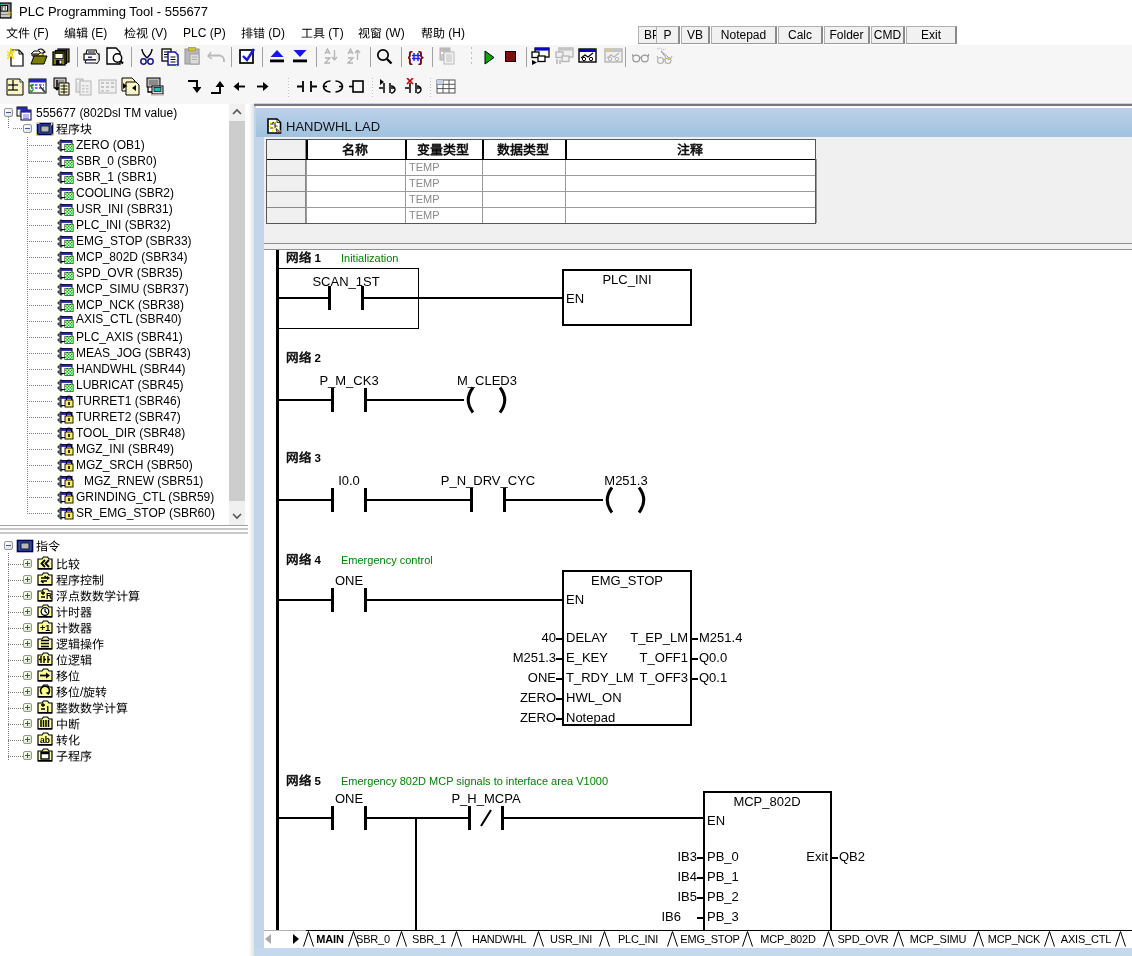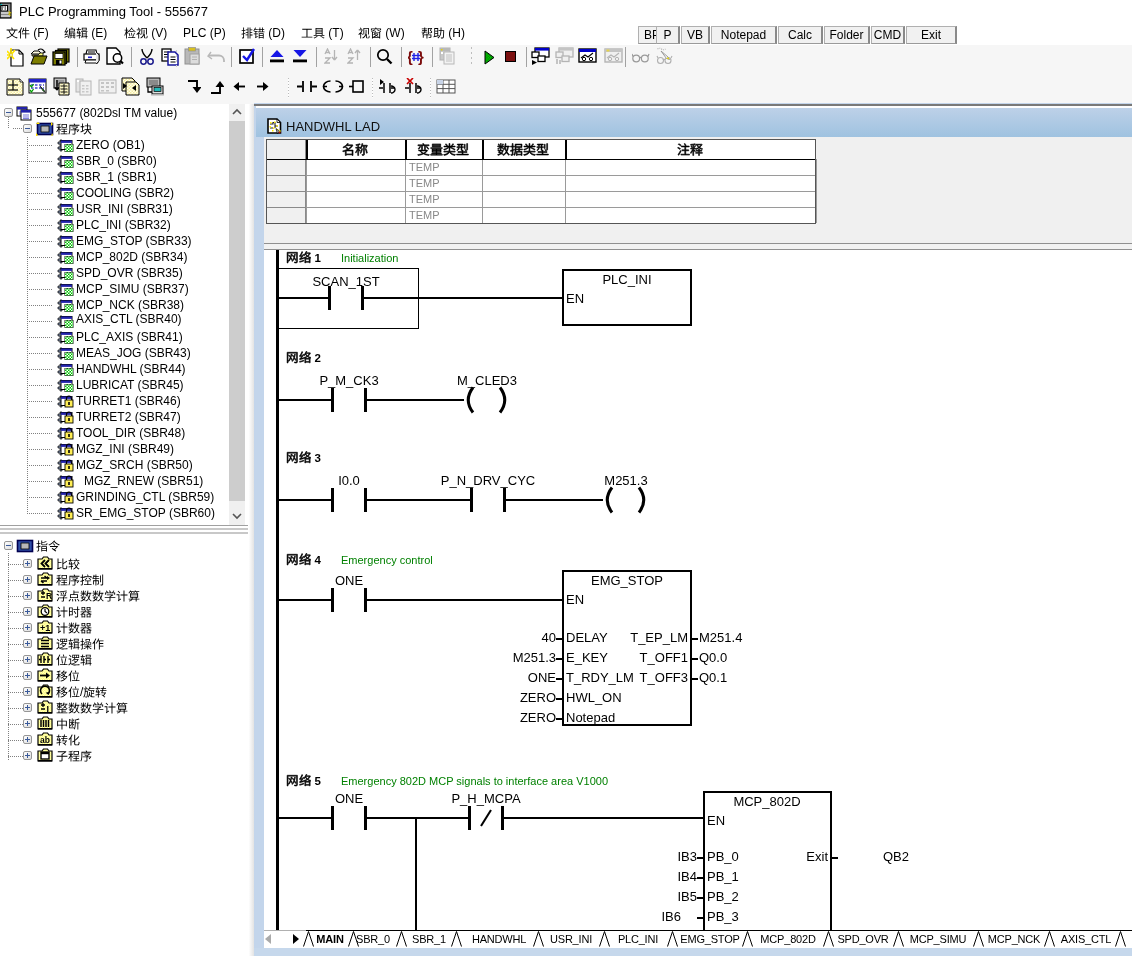--- a/index.html
+++ b/index.html
@@ -1492,21 +1492,21 @@
     <div class="lbl" style="left:707px;top:890px">PB_2</div>
     <div class="lbl" style="left:697px;top:910px;width:0">
       <div style="position:absolute;right:16px;white-space:nowrap">IB6</div>
     </div>
     <div class="ln" style="left:697px;top:917px;width:6px;height:2px"></div>
     <div class="lbl" style="left:707px;top:910px">PB_3</div>
     <div class="lbl" style="left:828px;top:850px;width:0">
       <div style="position:absolute;right:0;white-space:nowrap">Exit</div>
     </div>
     <div class="ln" style="left:832px;top:857px;width:6px;height:2px"></div>
-    <div class="lbl" style="left:883px;top:850px">QB2</div>
+    <div class="lbl" style="left:839px;top:850px">QB2</div>
     <div class="a" style="left:264px;top:930px;width:868px;height:18px;background:#fff"></div>
     <div class="a" style="left:264px;top:930px;width:42px;height:1px;background:#b0b0b0"></div>
     <div class="a" style="left:306px;top:930px;width:826px;height:1px;background:#000"></div>
     <svg class="a" style="left:262px;top:933px" width="46" height="12" viewBox="0 0 46 12">
       <path d="M9 1 L3 6 L9 11z" fill="#aaa"></path>
       <path d="M31 1 L37 6 L31 11z" fill="#000"></path>
     </svg>
     <div class="a" style="left:330px;top:933px;width:0">
       <div style="position:absolute;transform:translateX(-50%);font-size:11px;letter-spacing:-0.2px;font-weight:bold;white-space:nowrap">MAIN</div>
     </div>

